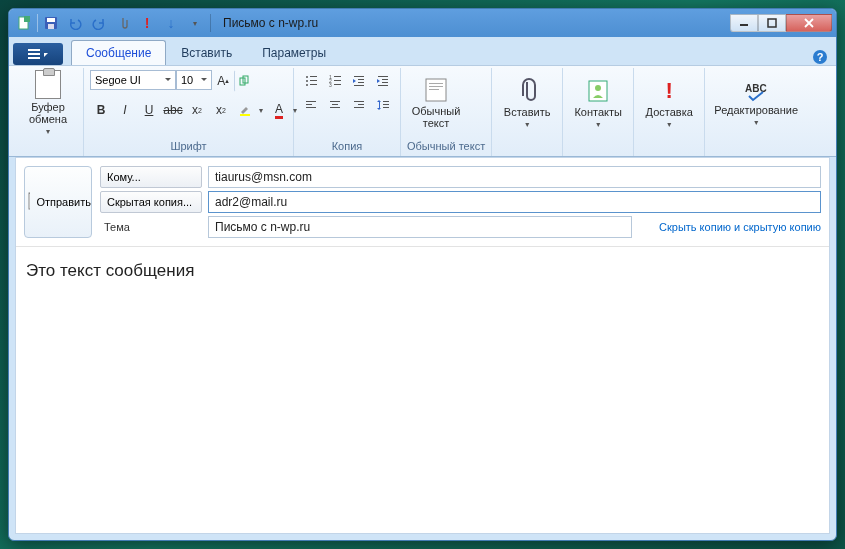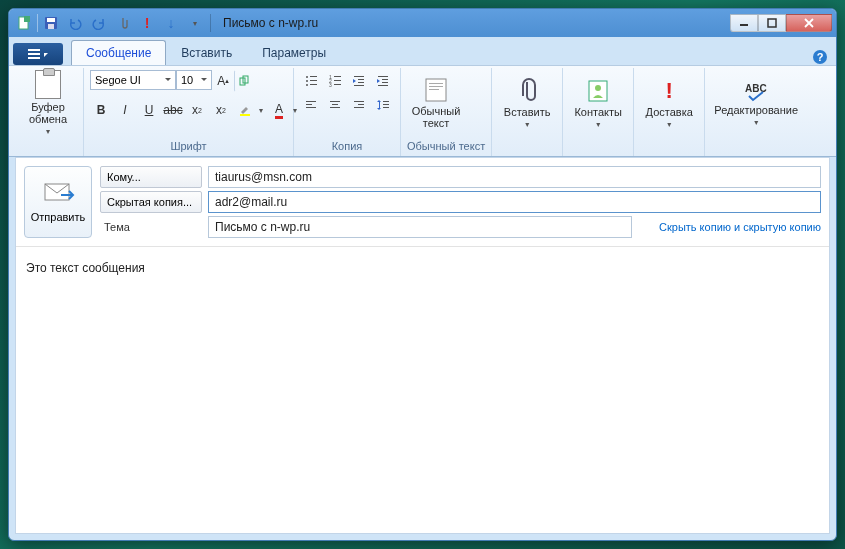--- a/index.html
+++ b/index.html
@@ -29,28 +29,28 @@
 .font-row2 { display:flex; gap:2px; }
 .combo { height:20px; border:1px solid #a7bcd4; background:#fff; font-size:11px; padding:0 16px 0 4px; position:relative; display:flex; align-items:center; cursor:pointer; }
 .combo::after { content:""; position:absolute; right:4px; top:7px; border:3px solid transparent; border-top-color:#555; }
 .sbtn { width:22px; height:22px; border:1px solid transparent; display:flex; align-items:center; justify-content:center; cursor:pointer; font-size:12px; color:#333; border-radius:2px; }
 .splitbtn { display:flex; }
 .splitbtn .sbtn:last-child { width:10px; }
 .para-grid { display:grid; grid-template-columns:repeat(4,22px); grid-auto-rows:22px; gap:2px; }
 .composer { flex:1; background:#fff; display:flex; flex-direction:column; margin:0 6px 6px 6px; border:1px solid #c3d5e8; }
 .header-area { display:flex; padding:8px; gap:8px; border-bottom:1px solid #e3e3e3; }
 .send-col { width:68px; }
-.send-btn { width:68px; height:72px; border:1px solid #b8cadd; background:linear-gradient(#fdfefe,#e9f1f9); border-radius:4px; display:flex; flex-direction:column; align-items:center; justify-content:center; gap:6px; cursor:pointer; font-size:11px; }
+.send-btn { width:68px; height:72px; border:1px solid #b8cadd; background:linear-gradient(#fdfefe,#e9f1f9); border-radius:4px; display:flex; align-items:center; justify-content:center; gap:6px; cursor:pointer; font-size:11px; }
 .fields { flex:1; display:flex; flex-direction:column; gap:3px; }
 .field-row { display:flex; align-items:center; gap:6px; }
 .field-label { width:102px; font-size:11px; color:#333; padding-left:4px; }
 .field-btn { width:102px; height:22px; border:1px solid #c0c8d4; background:linear-gradient(#fdfdfd,#ecf0f5); border-radius:2px; font-size:11px; text-align:left; padding:0 6px; cursor:pointer; display:flex; align-items:center; }
 .field-input { flex:1; height:22px; border:1px solid #b7c8da; padding:0 6px; font-size:12px; font-family:inherit; color:#222; }
 .link { color:#0066cc; font-size:11px; cursor:pointer; margin-left:21px; white-space:nowrap; }
-.body-area { flex:1; padding:14px 10px; font-size:12px; color:#222; }
+.body-area { flex:1; padding:14px 10px; font-size:17px; color:#222; }
 svg { display:block; }
 .dd-arrow { font-size:8px; color:#555; }
 </style>
 </head>
 <body>
 
 <div class="window">
   <div class="titlebar">
     <div class="qat">
       <div class="qat-btn">

